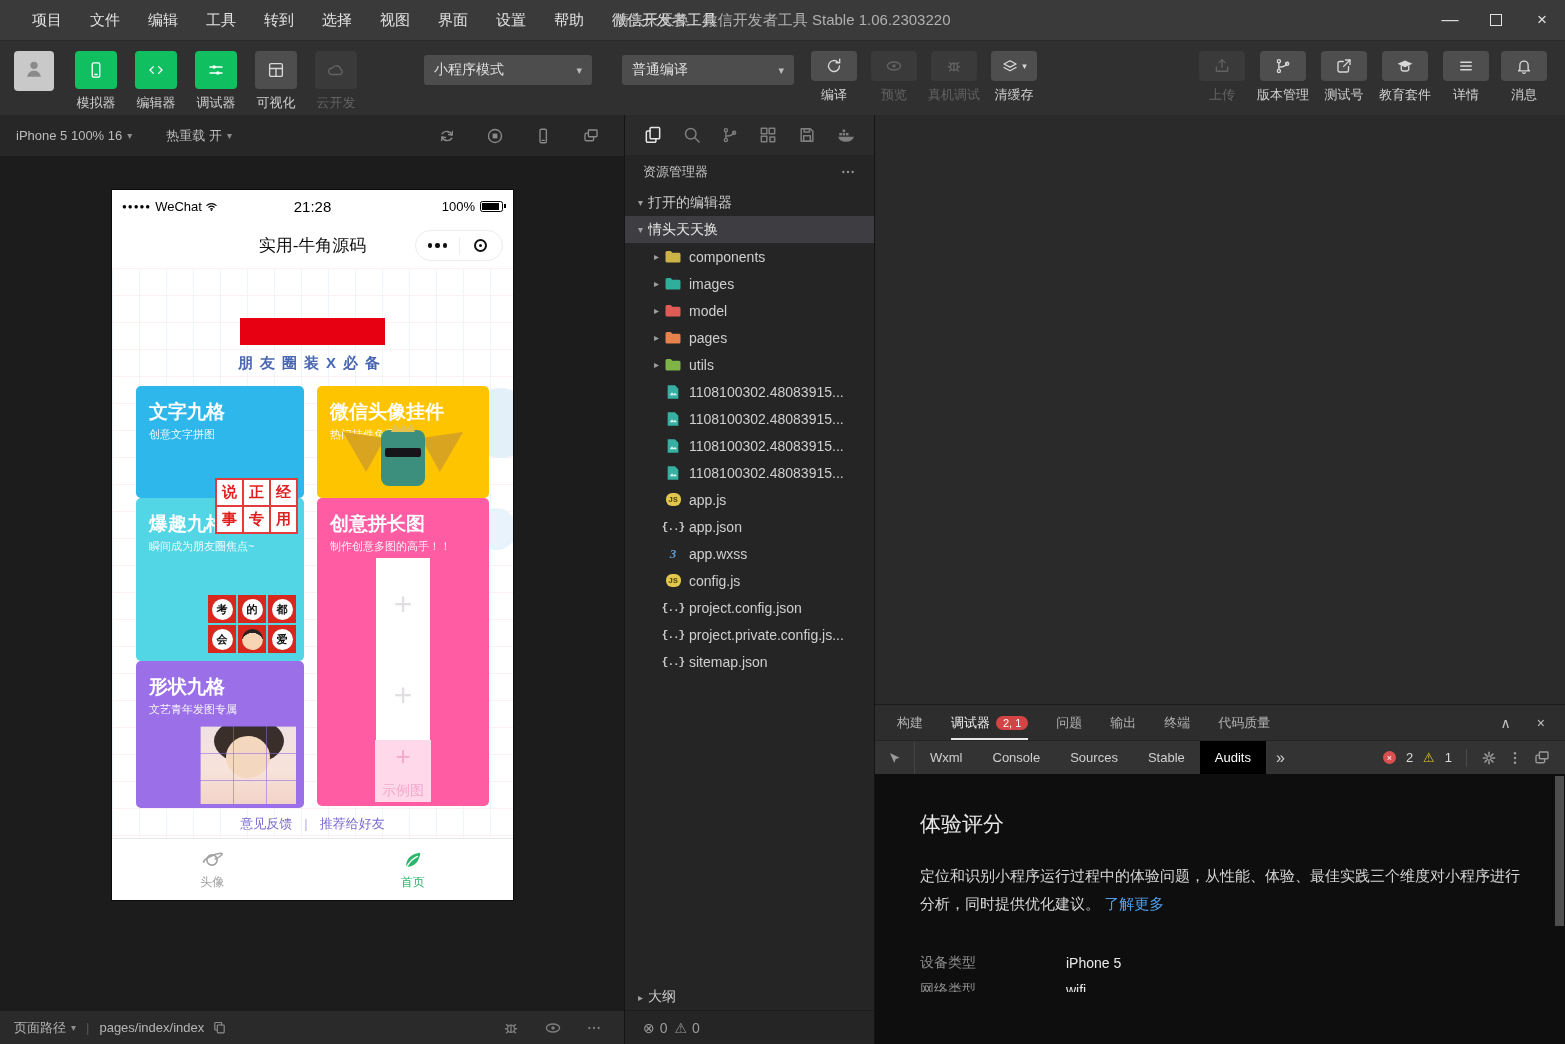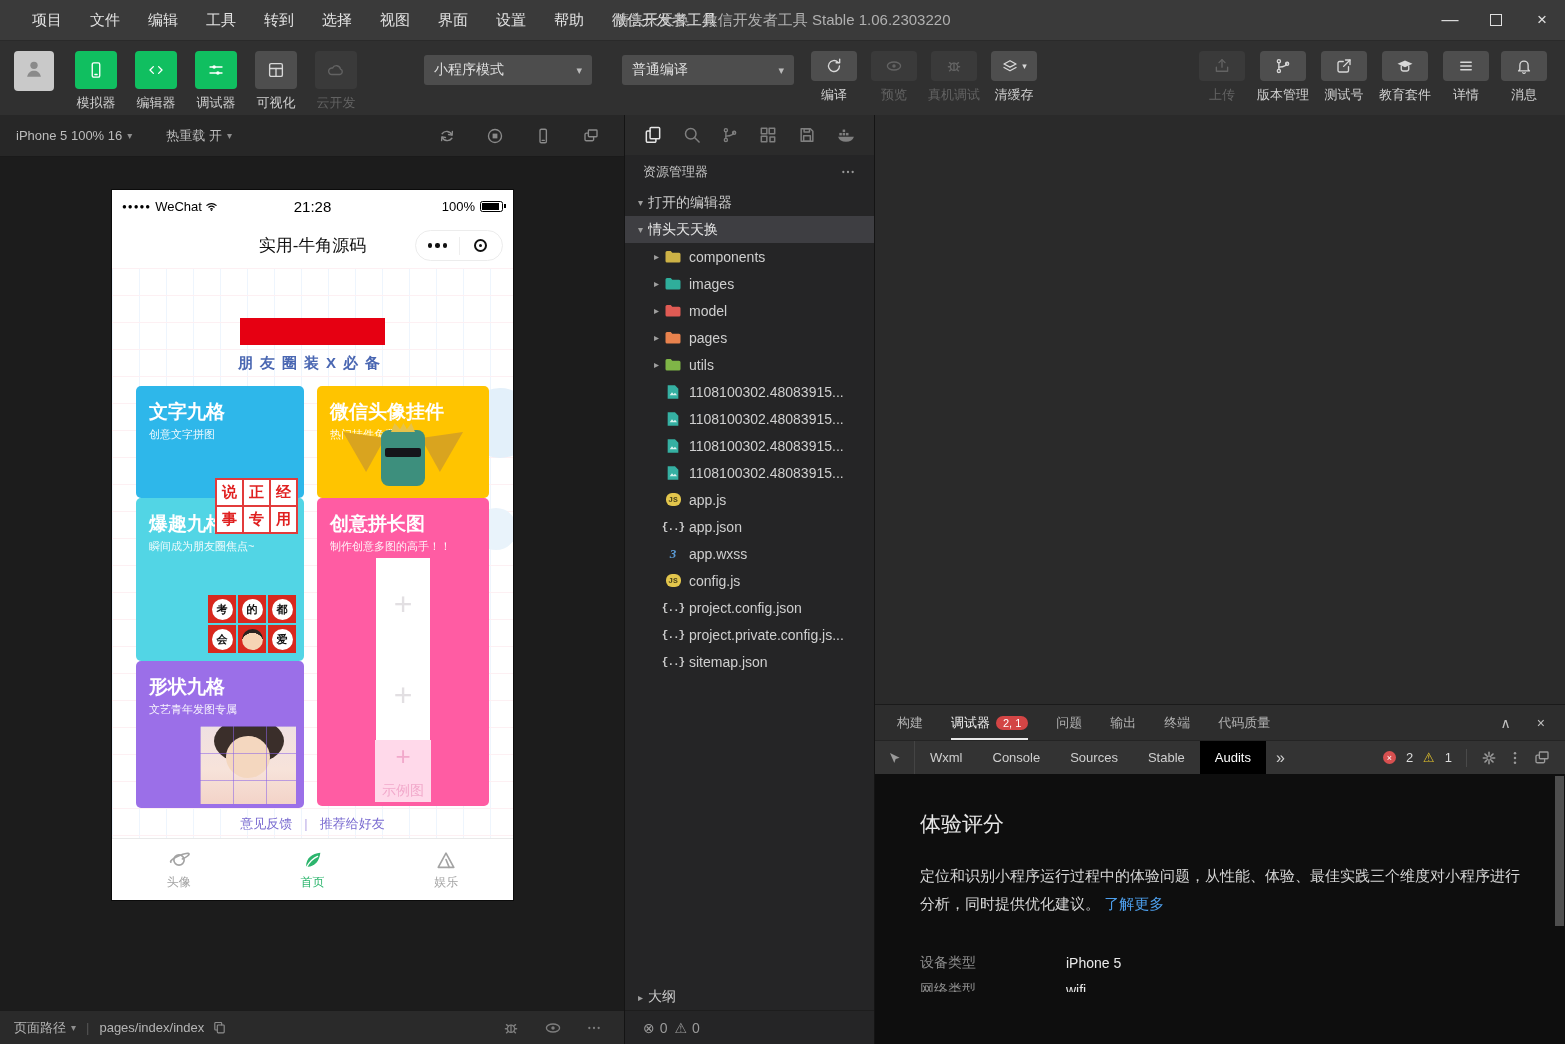--- a/index.html
+++ b/index.html
@@ -572,29 +572,20 @@
               </div>
               <div class="p-tab active">
                 <span style="display:flex">
                   <svg width="22" height="22" viewBox="0 0 24 24" fill="none" stroke="currentColor" stroke-width="1.8" stroke-linecap="round" stroke-linejoin="round">
                     <path d="M4.5 18.5C4.5 10 11 4.8 20 4c-1 9-5.8 14.8-13.8 15.3" fill="currentColor" stroke="none"></path>
                     <path d="M5.5 19c3-5.5 7-9 11.5-11" stroke="#fff" stroke-width="1.4"></path>
                   </svg>
                 </span>
     <span>首页</span>
               </div>
-              <div class="p-tab">
-                <span style="display:flex">
-                  <svg width="22" height="22" viewBox="0 0 24 24" fill="none" stroke="currentColor" stroke-width="1.8" stroke-linecap="round" stroke-linejoin="round">
-                    <path d="M12 4.5L20.5 20h-17z"></path>
-                    <path d="M12 11.5L15.5 20"></path>
-                  </svg>
-                </span>
-    <span>娱乐</span>
-              </div>
             </div>
         </div>
       </div>
 
       <div class="pathbar">
         <span>页面路径</span>
         <span class="caret" style="font-size:10px;color:#8e8e8e;margin-left:5px">▾</span>
         <span class="sep">|</span>
         <span>pages/index/index</span>
         <span id="copy-ic" style="margin-left:8px;color:#8e8e8e;display:flex">

